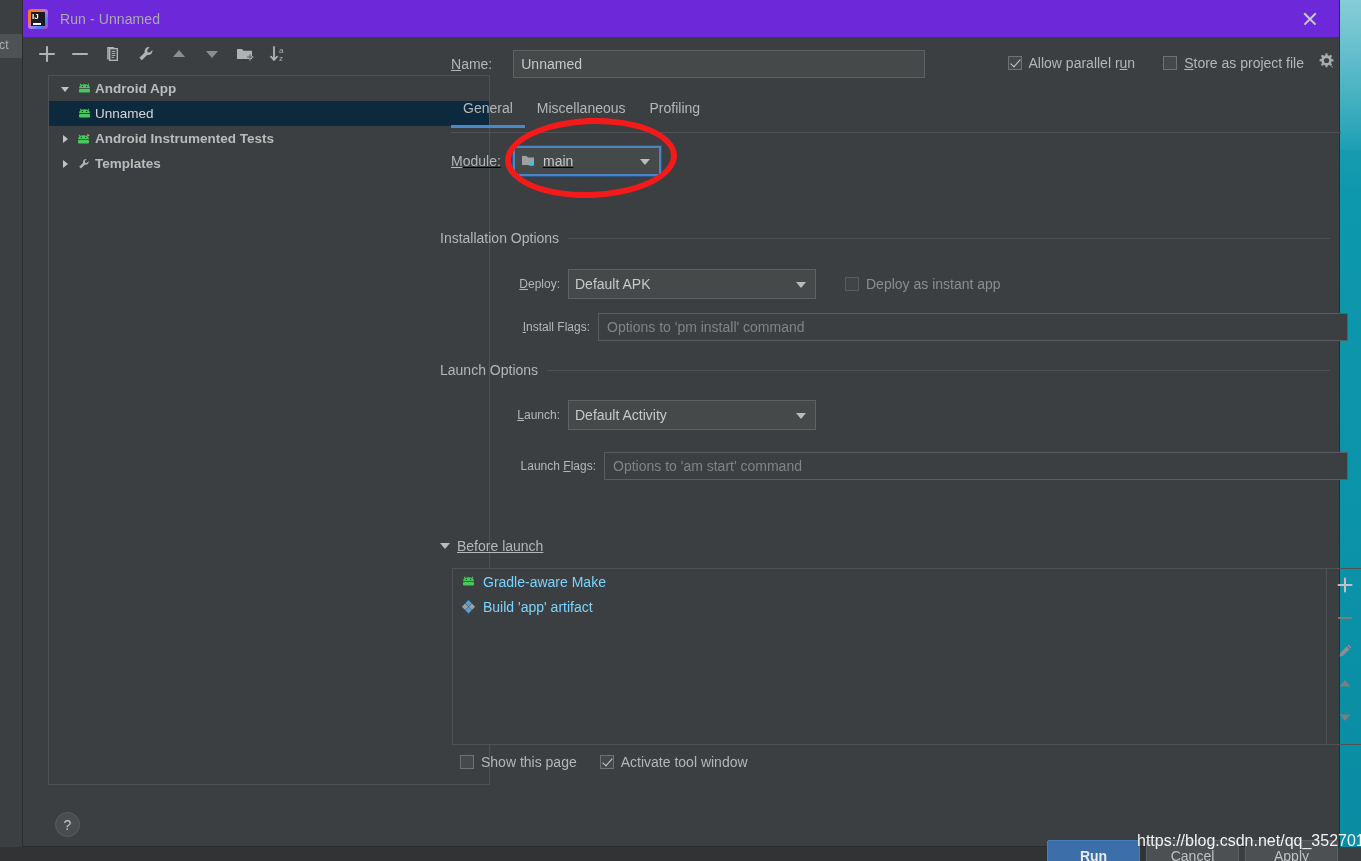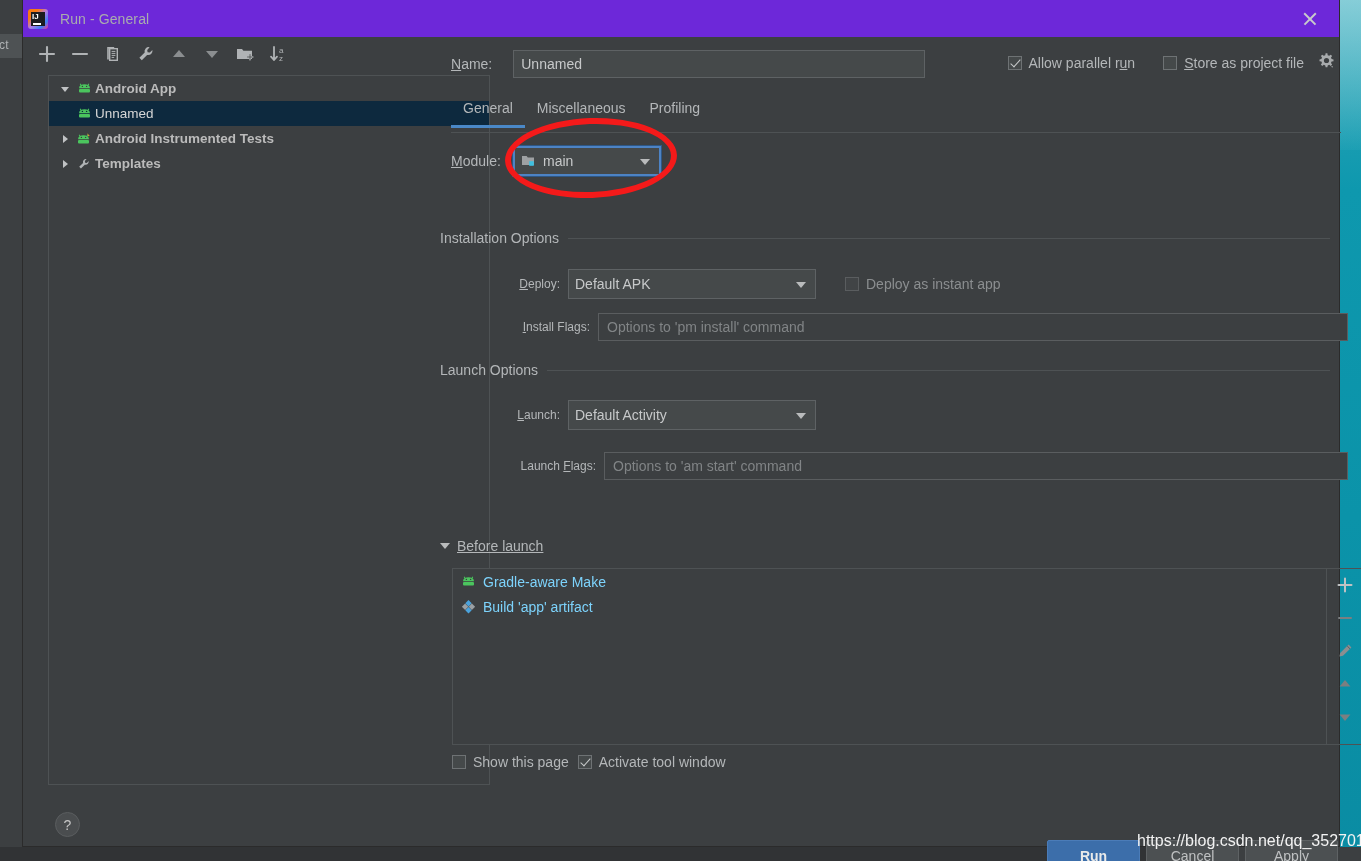--- a/index.html
+++ b/index.html
@@ -163,21 +163,21 @@
   .tab.active::after {
     content: ""; position: absolute; left: 0; right: 0; bottom: 0;
     height: 3px; background: #4a88c7;
   }
   .tabs-line {
     position: absolute; left: 23px; top: 92px; width: 890px; height: 1px;
     background: #4e5254;
   }
 
   
-  .module-row { position: absolute; left: 23px; top: 106px; display: flex; align-items: center; }
+  .module-row { position: absolute; left: 23px; top: 106px; display: flex; align-items: center; text-decoration: underline; }
   .module-lbl { width: 62px; font-size: 14px; color: #b4b7b9; }
   .combo {
     height: 30px; background: #45494a;
     border: 1px solid #5e6264;
     display: flex; align-items: center; padding: 0 6px;
     font-size: 14px; color: #c7c9ca; cursor: pointer; position: relative;
   }
   .combo.focus { border: 2px solid #4d83c4; outline: 1px solid #2e5785; }
   .combo .caret {
     position: absolute; right: 9px; top: 50%;
@@ -218,21 +218,21 @@
   }
   .bl-item .bl-ic { width: 22px; display: flex; align-items: center; }
   .bl-side {
     position: absolute; left: 899px; top: 528px;
     width: 36px; height: 177px;
     border: 1px solid #4e5254; border-left: none;
     display: flex; flex-direction: column; align-items: center; padding-top: 3px; gap: 7px;
   }
   .bl-side .sb { width: 26px; height: 26px; display: flex; align-items: center; justify-content: center; cursor: pointer; }
 
-  .botchecks { position: absolute; left: 24px; top: 714px; display: flex; align-items: center; gap: 9px; }
+  .botchecks { position: absolute; left: 32px; top: 714px; display: flex; align-items: center; gap: 23px; }
   .botchecks .ckrow span { font-size: 14px; color: #b4b7b9; }
 
   
   .btnbar { position: absolute; right: 0px; top: 800px; display: flex; gap: 6px; }
   .btn {
     min-width: 93px; height: 31px; font-size: 14px;
     display: flex; align-items: center; justify-content: center;
     border-radius: 2px; cursor: pointer;
     font-family: "Liberation Sans", sans-serif;
   }
@@ -271,21 +271,21 @@
     <div class="ide-bottom-strip"></div>
   </div>
 
   <div class="dialog">
 
     <div class="titlebar">
       <div class="ij-logo">
         <span class="ij-txt">IJ</span>
           <span class="ij-bar"></span>
       </div>
-      <div class="title-text">Run - General</div>
+      <div class="title-text">Run - Unnamed</div>
       <div class="close-btn"></div>
     </div>
 
     <div class="sidebar">
 
       <div class="side-toolbar">
         <div class="tb">
           <svg width="22" height="22" viewBox="0 0 22 22">
               <path d="M11 4v14M4 11h14" stroke="#b0b3b5" stroke-width="2.1" stroke-linecap="round"></path>
             </svg>

